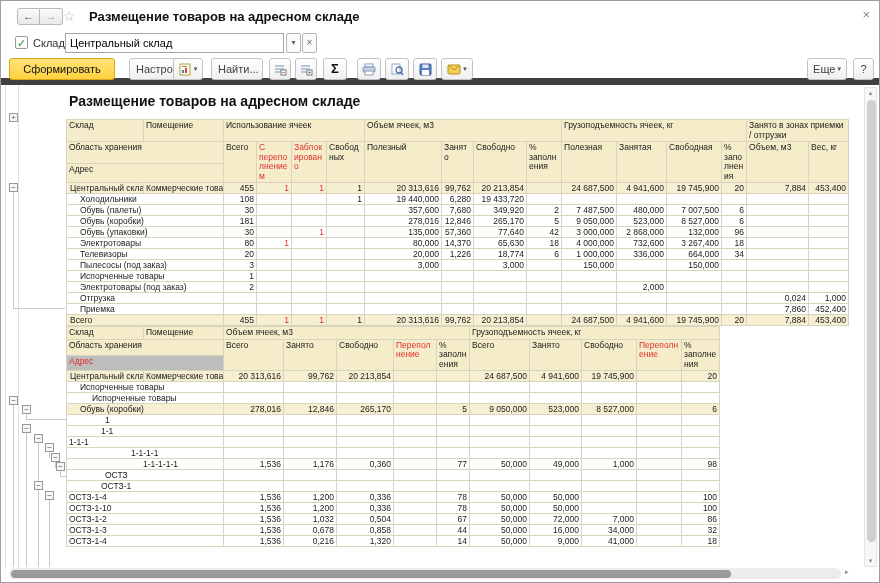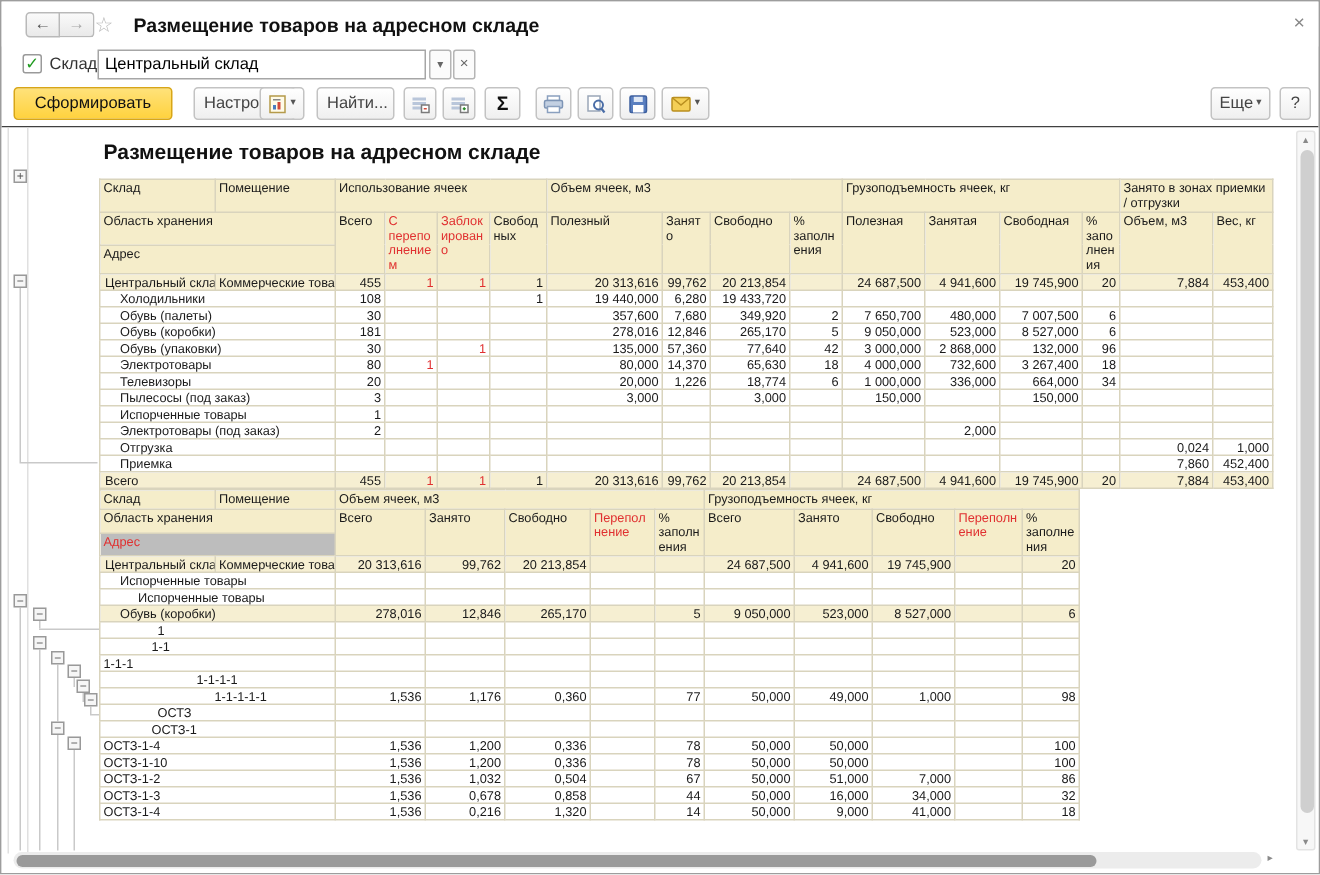--- a/index.html
+++ b/index.html
@@ -18,21 +18,21 @@
   .closex { position:absolute; right:9px; top:6px; font-size:13px; color:#888; cursor:pointer; }
 
   
   .filterbar { position:absolute; left:0; top:30px; width:100%; height:25px; }
   .chk { position:absolute; left:14px; top:5px; width:13px; height:13px; border:1px solid #9a9a9a; border-radius:2px; background:#fff; font-size:11px; line-height:12px; color:#1f9b1f; text-align:center; font-weight:bold; cursor:pointer; }
   .flabel { position:absolute; left:32px; top:6px; font-size:11px; color:#333; }
   .finput { position:absolute; left:64px; top:2px; width:219px; height:20px; border:1px solid #a6a6a6; background:#fff; font-size:11px; padding:0 4px; color:#000; font-family:inherit; }
   .minibtn { position:absolute; top:2px; width:15px; height:20px; border:1px solid #b5b5b5; background:#fbfbfb; font-size:8px; color:#666; text-align:center; line-height:18px; border-radius:2px; cursor:pointer; }
 
   
-  .toolbar { position:absolute; left:0; top:55px; width:100%; height:29px; border-bottom:1px solid #404040; }
+  .toolbar { position:absolute; left:0; top:55px; width:100%; height:29px; border-bottom:7px solid #404040; }
   .btn { position:absolute; top:2px; height:22px; border:1px solid #c3c3c3; border-radius:3px; background:linear-gradient(#ffffff,#efefef); font-size:11px; color:#444; text-align:center; line-height:20px; cursor:pointer; padding:0 6px; }
   .btn.primary { background:linear-gradient(#ffe27a,#ffd23e); border-color:#d8a617; color:#111; font-weight:normal; }
   .iconbtn { display:flex; align-items:center; justify-content:center; gap:2px; padding:0 3px; }
   .sigma { font-size:13px; color:#111; font-weight:bold; }
   .ddarrow { font-size:7px; color:#555; }
 
   
   .report { position:absolute; left:0; top:84px; width:880px; height:499px; background:#fff; overflow:hidden; }
   .content { position:absolute; left:65px; top:0; }
   .rtitle { margin:8px 0 10px 3px; font-size:14px; font-weight:bold; color:#111; }
@@ -300,21 +300,21 @@
             <tr>
               <td class="lab lvl1" colspan="2">Обувь (палеты)</td>
               <td class="num">30</td>
               <td class="num"></td>
               <td class="num"></td>
               <td class="num"></td>
               <td class="num">357,600</td>
               <td class="num">7,680</td>
               <td class="num">349,920</td>
               <td class="num">2</td>
-              <td class="num">7 650,700</td>
+              <td class="num">7 487,500</td>
               <td class="num">480,000</td>
               <td class="num">7 007,500</td>
               <td class="num">6</td>
               <td class="num"></td>
               <td class="num"></td>
             </tr>
             <tr>
               <td class="lab lvl1" colspan="2">Обувь (коробки)</td>
               <td class="num">181</td>
               <td class="num"></td>
@@ -699,21 +699,21 @@
               <td class="num">100</td>
             </tr>
             <tr>
               <td class="lab lvl5" colspan="2">ОСТЗ-1-2</td>
               <td class="num">1,536</td>
               <td class="num">1,032</td>
               <td class="num">0,504</td>
               <td class="num"></td>
               <td class="num">67</td>
               <td class="num">50,000</td>
-              <td class="num">51,000</td>
+              <td class="num">72,000</td>
               <td class="num">7,000</td>
               <td class="num"></td>
               <td class="num">86</td>
             </tr>
             <tr>
               <td class="lab lvl5" colspan="2">ОСТЗ-1-3</td>
               <td class="num">1,536</td>
               <td class="num">0,678</td>
               <td class="num">0,858</td>
               <td class="num"></td>

